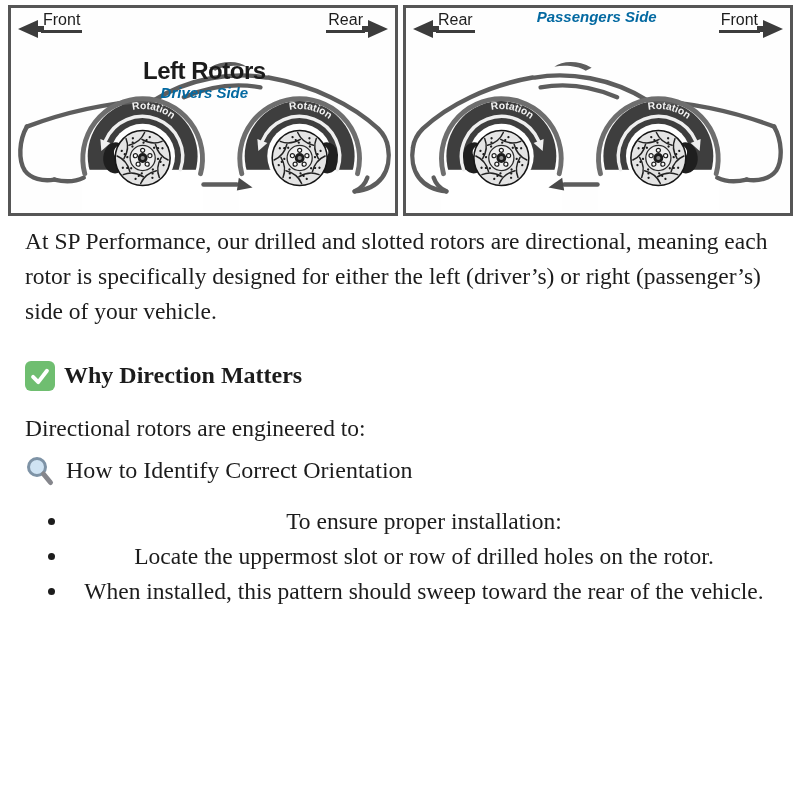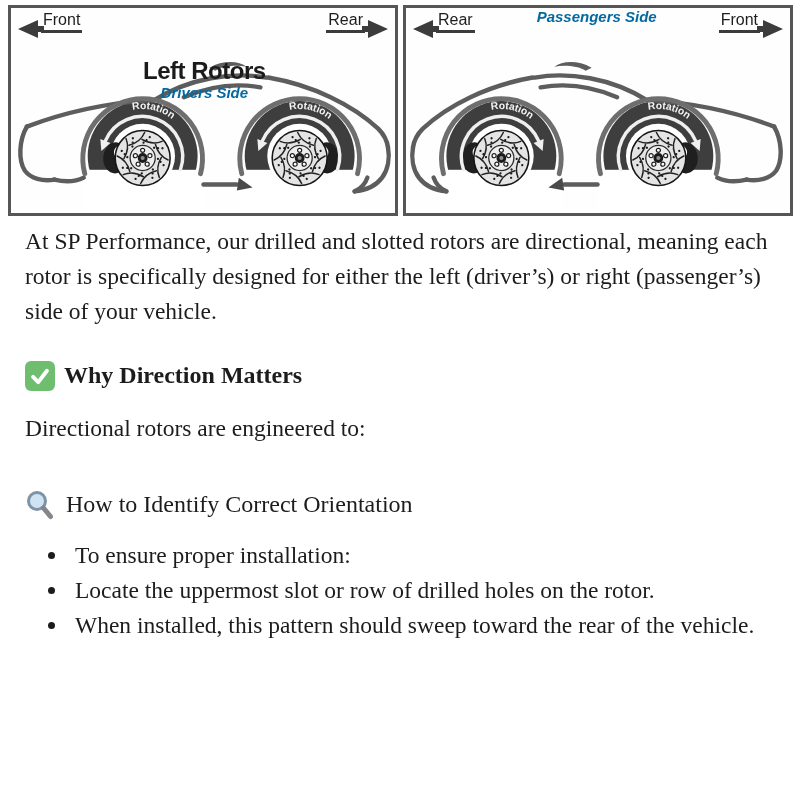--- a/index.html
+++ b/index.html
@@ -25,22 +25,22 @@
 
   
   .article{position:absolute;top:224px;left:25px;width:748px;font-size:23.5px;line-height:35px;}
   .intro{margin:0 0 29px 0;}
   .sec-head{display:flex;align-items:center;gap:11px;margin:0;font-size:24px;line-height:35px;}
   .sec-head.bold{font-weight:bold;gap:9px;}
   .sec-head.normal{font-weight:normal;}
   .lead{margin:18px 0 0 0;}
   ul{margin:9px 0 0 0;padding:0 0 0 44px;}
   li{padding-left:6px;line-height:35px;}
-  .sec2{margin-top:41px;}
-  .sec2 ul{margin-top:16px;}
+  .sec2{margin-top:7px;}
+  .sec2 ul{margin-top:16px;text-align:center;}
 
   
   .check-badge{width:30px;height:30px;border-radius:6px;background:#6fbe70;display:inline-flex;align-items:center;justify-content:center;flex:none;}
   .mag-icon{width:30px;height:32px;flex:none;}
 
   .hidden-defs{position:absolute;width:0;height:0;overflow:hidden;}
 </style>
 </head>
 <body>
 

